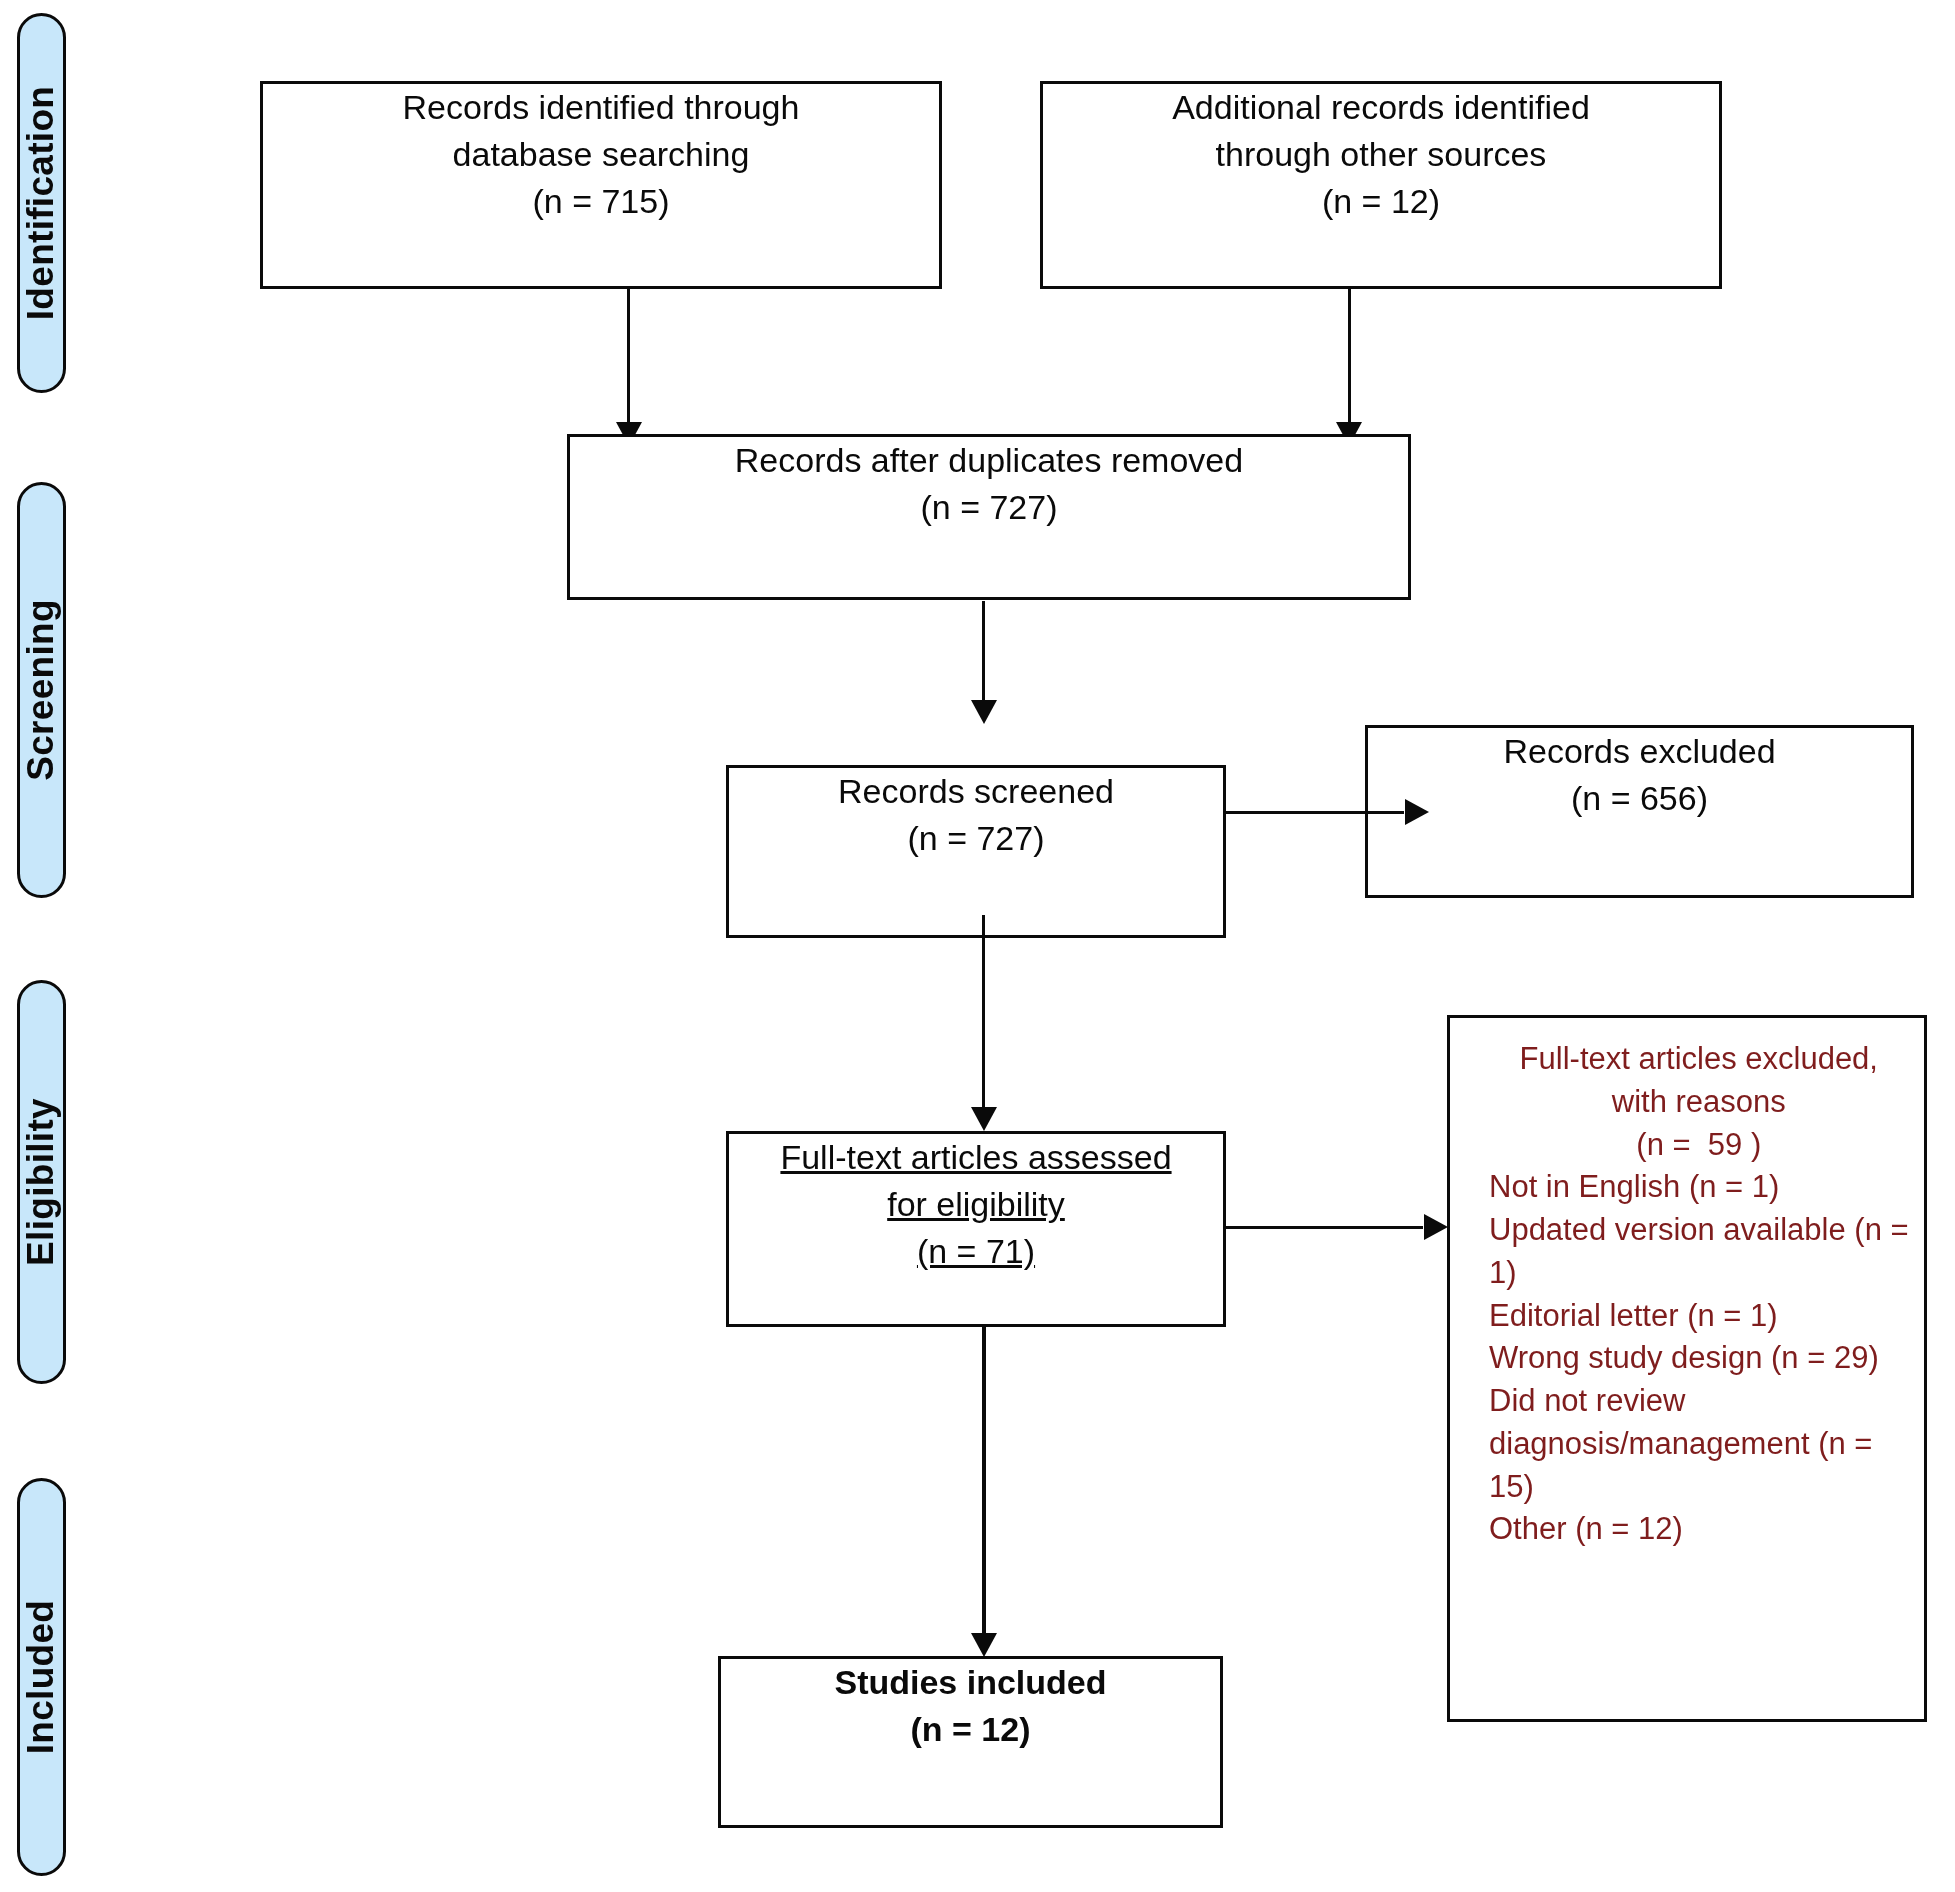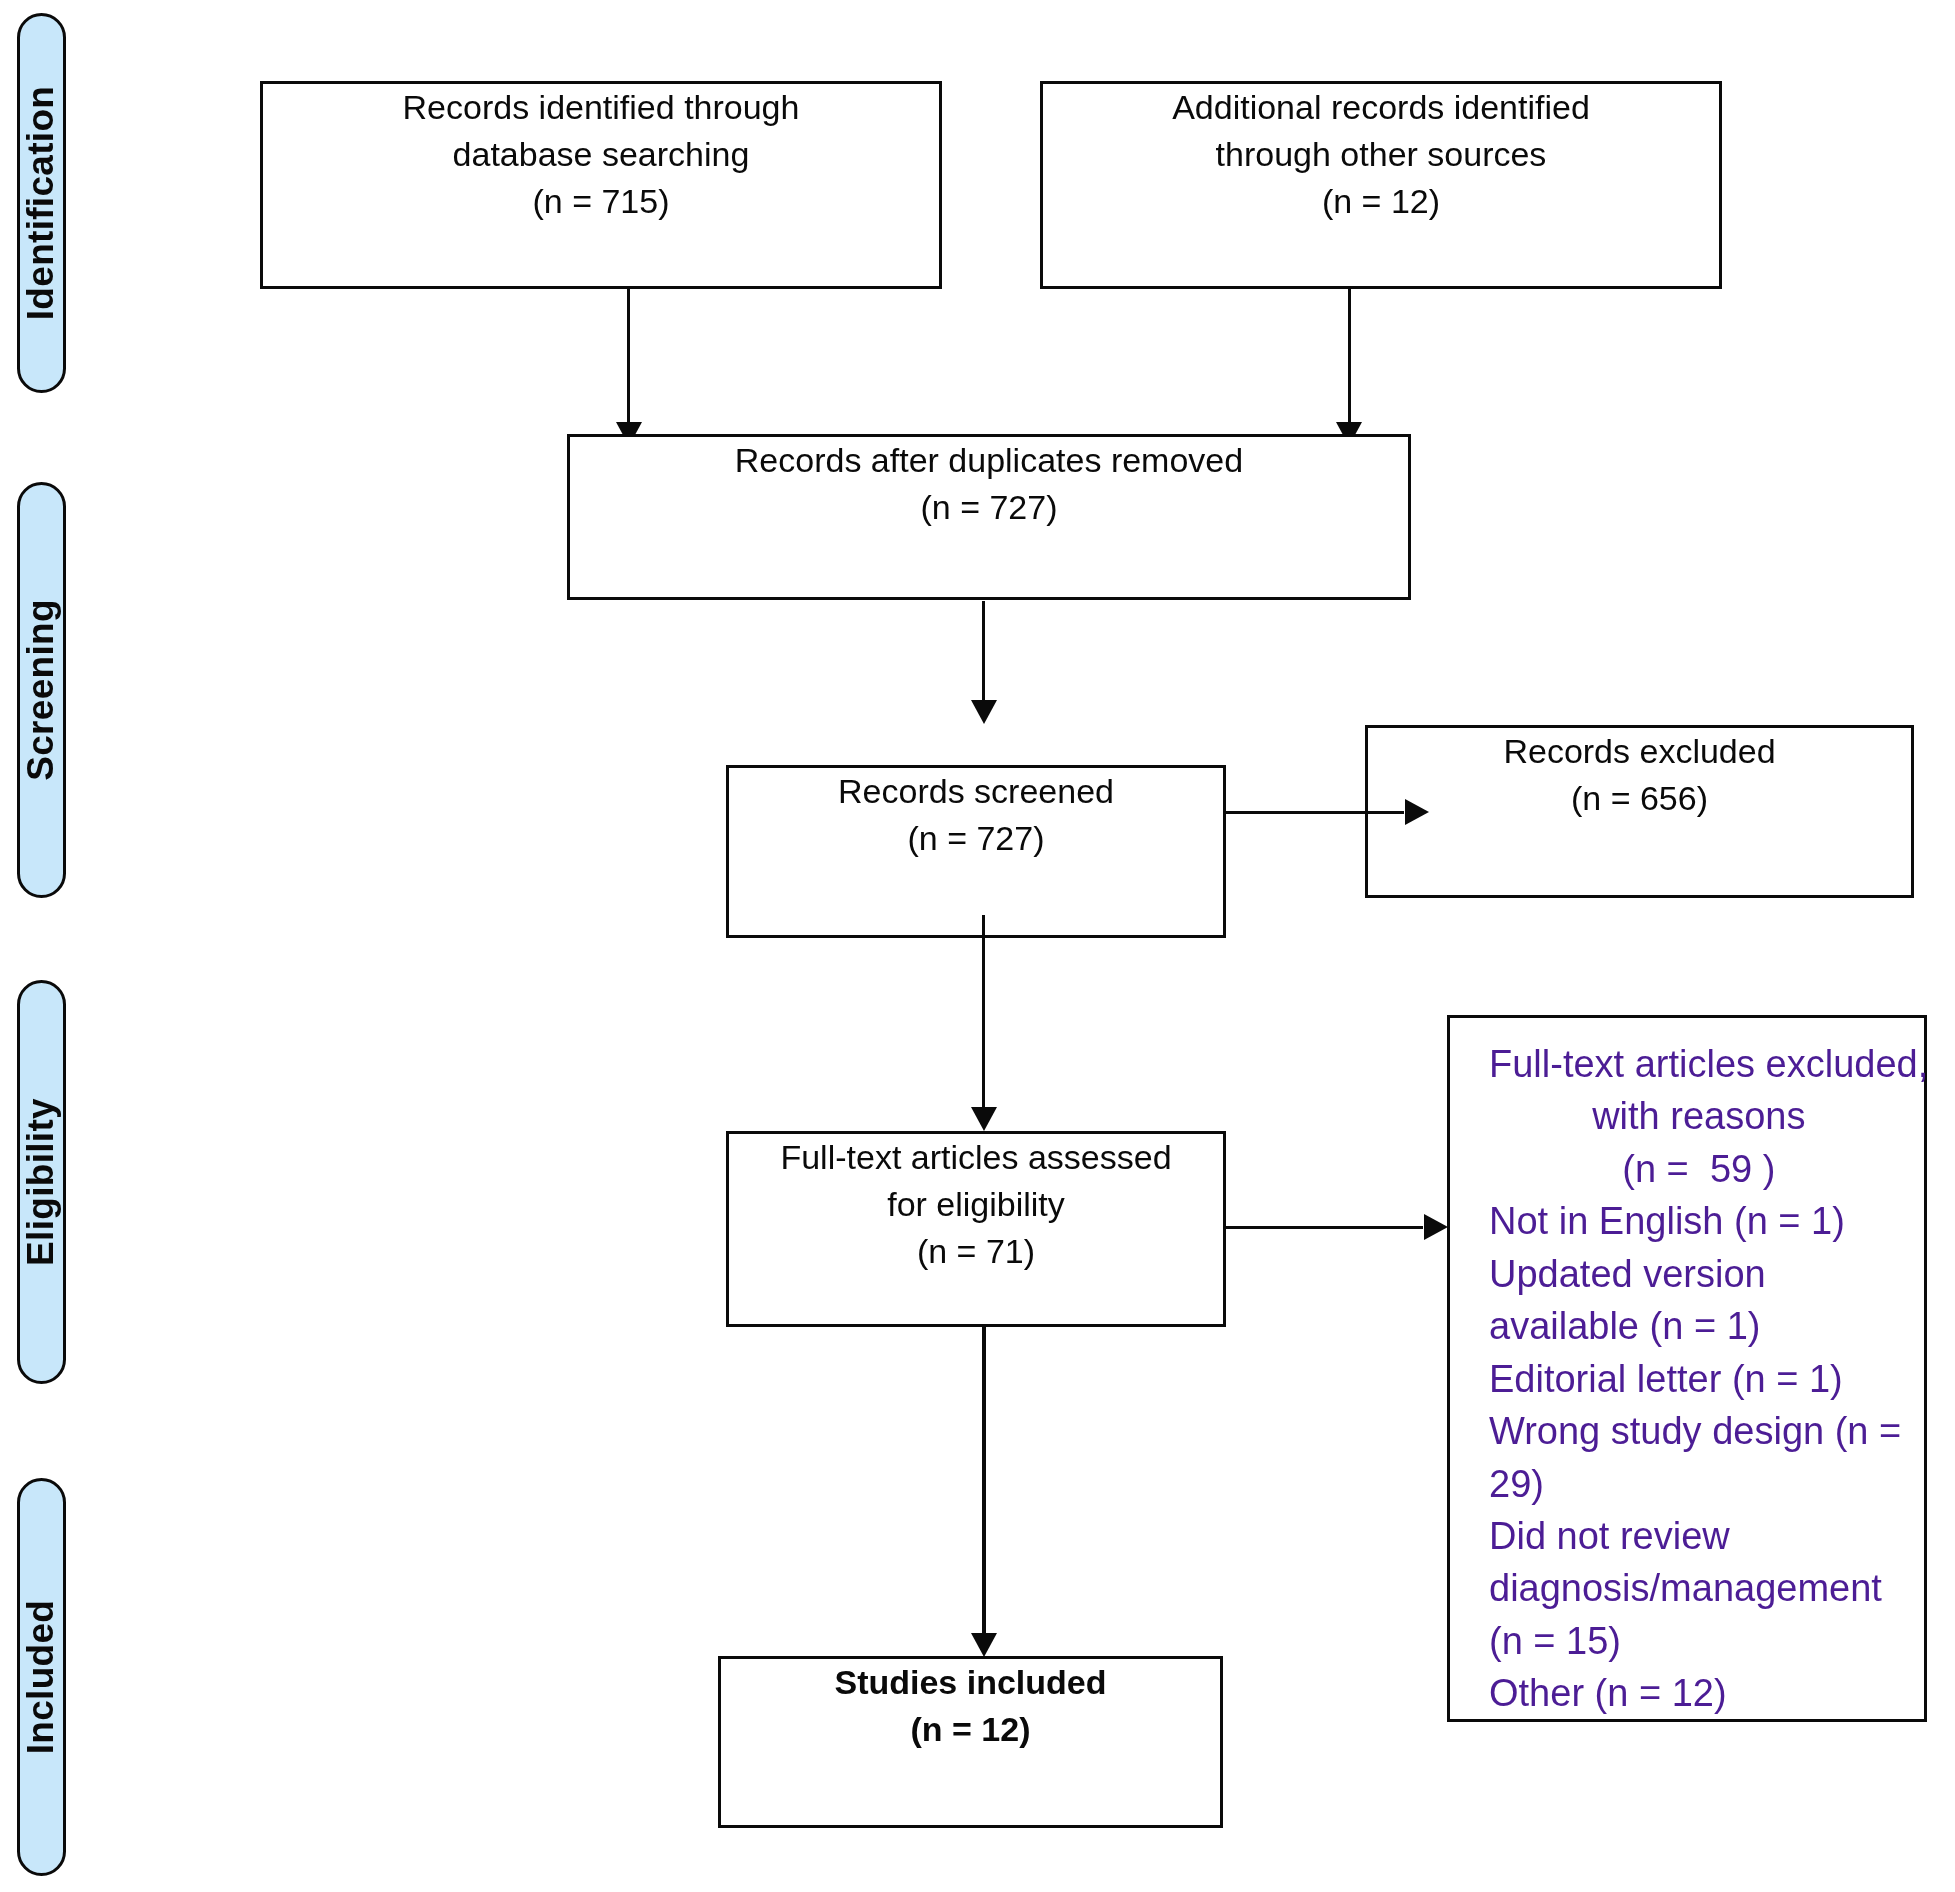--- a/index.html
+++ b/index.html
@@ -56,22 +56,22 @@
     display: block;
     white-space: pre;
   }
 
   
   .reasons-box {
     position: absolute;
     background: #ffffff;
     border: 3px solid #0a0a0a;
     box-sizing: border-box;
-    color: #4c1d95;
-    font-size: 38px;
+    color: #7f1d1d;
+    font-size: 31px;
     line-height: 1.38;
     padding: 20px 15.4px 15.4px 39px;
   }
   .reasons-box .head {
     text-align: center;
     white-space: pre;
     display: block;
   }
   .reasons-box .reason {
     text-align: left;
@@ -162,21 +162,21 @@
     <span class="line">Records excluded</span>
     <span class="line">(n = 656)</span>
   </div>
 
   <div class="h-line" style="left:1226px; top:811px; width:178px;"></div>
   <div class="arrow-right" style="left:1405px; top:799px;"></div>
 
   <div class="v-line" style="left:982px; top:915px; height:195px;"></div>
   <div class="arrow-down" style="left:971px; top:1107px;"></div>
 
-  <div class="flow-box" style="left:726px; top:1131px; width:500px; height:196px;">
+  <div class="flow-box" style="left:726px; top:1131px; width:500px; height:196px;text-decoration:underline;">
     <span class="line">Full-text articles assessed</span>
     <span class="line">for eligibility</span>
     <span class="line">(n = 71)</span>
   </div>
 
   <div class="reasons-box" style="left:1447px; top:1015px; width:480px; height:707px;">
     <span class="head">Full-text articles excluded,</span>
     <span class="head">with reasons</span>
     <span class="head">(n =  59 )</span>
     <span class="reason">Not in English (n = 1)</span>

